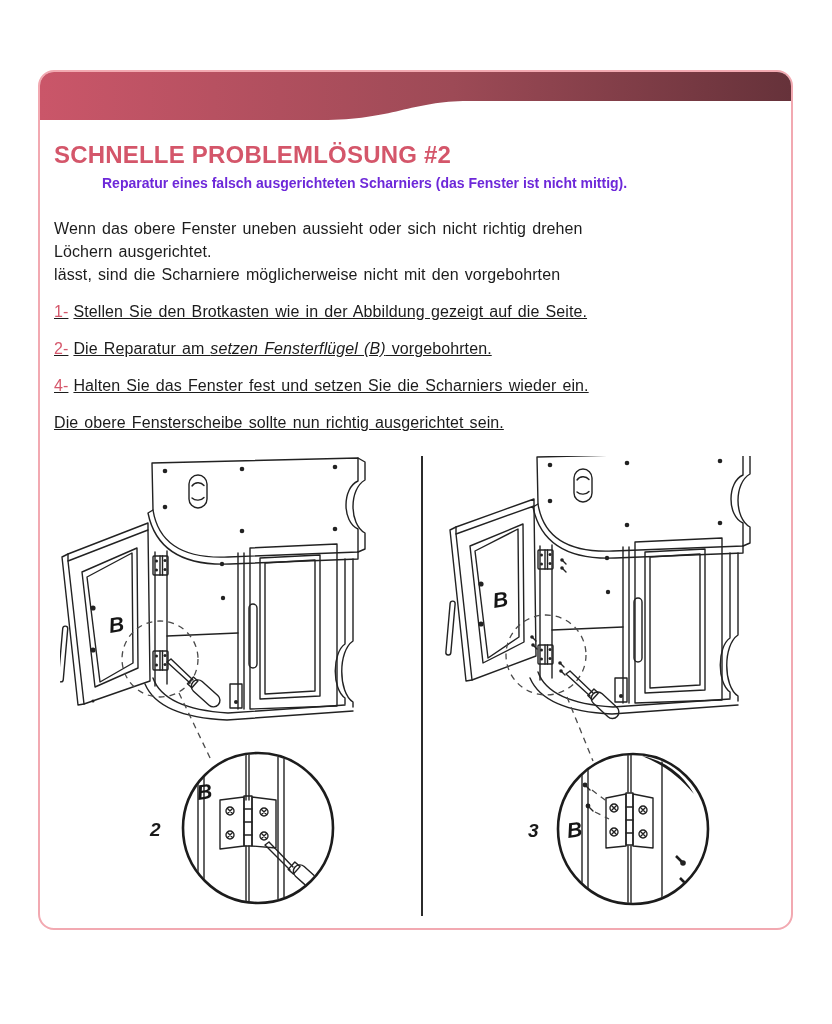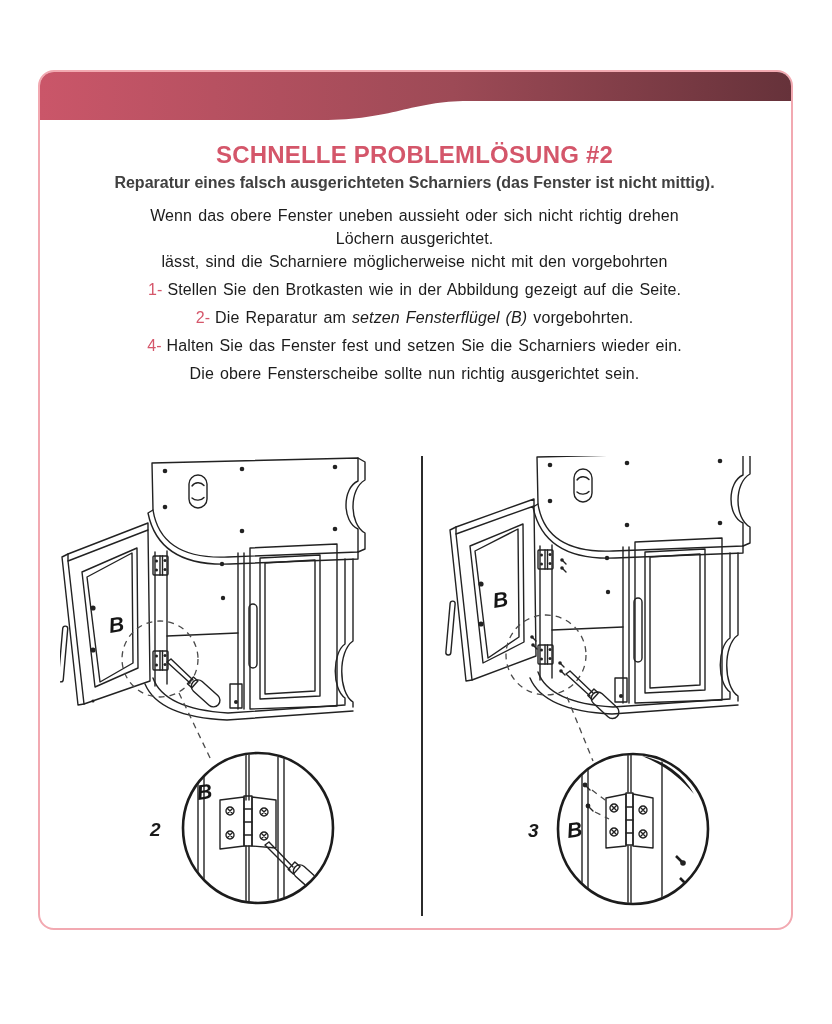--- a/index.html
+++ b/index.html
@@ -1,25 +1,25 @@
 <!DOCTYPE html>
 <html><head>
 <meta charset="utf-8">
 <style>
   html,body{margin:0;padding:0;background:#ffffff;}
   body{width:832px;height:1024px;position:relative;font-family:"Liberation Sans",sans-serif;color:#1f1f1f;}
   .card{position:absolute;left:38px;top:70px;width:755px;height:860px;border:2px solid #f2a9b1;
-        border-radius:16px;background:#fff;overflow:hidden;box-sizing:border-box;text-align:center;}
+        border-radius:16px;background:#fff;overflow:hidden;box-sizing:border-box;}
   .banner{display:block;width:100%;height:50px;}
   .content{padding:20px 16px 0 14px;}
   .title{font-size:24px;line-height:26px;font-weight:bold;color:#d4566a;letter-spacing:.2px;margin:0;}
-  .subtitle{font-size:16px;line-height:20px;font-weight:bold;color:#404040;margin-top:5px;}
-  .intro{margin-top:11px;}
+  .subtitle{font-size:14px;line-height:20px;font-weight:bold;color:#6d28d9;margin-top:5px;margin-left:48px;}
+  .intro{margin-top:24px;}
   .bodytext{font-size:16px;line-height:23px;letter-spacing:.1px;word-spacing:1.5px;color:#1c1c1c;}
-  .step{margin-top:5px;}
+  .step{margin-top:14px;text-decoration:underline;}
   .marker{color:#d5576b;margin-right:5px;}
   .em{font-style:italic;}
   .figures{position:absolute;left:0;top:384px;width:751px;height:470px;}
   .fig{position:absolute;top:0;width:362px;height:465px;}
   .fig-left{left:20px;}
   .fig-right{left:392px;}
   .divider{position:absolute;left:381px;top:0;width:1.5px;height:460px;background:#2b2b2b;}
   
   .ln{stroke:#222;stroke-width:1.4;fill:none;stroke-linejoin:round;stroke-linecap:round;}
   .ln2{stroke:#1c1c1c;stroke-width:2.6;fill:none;}

